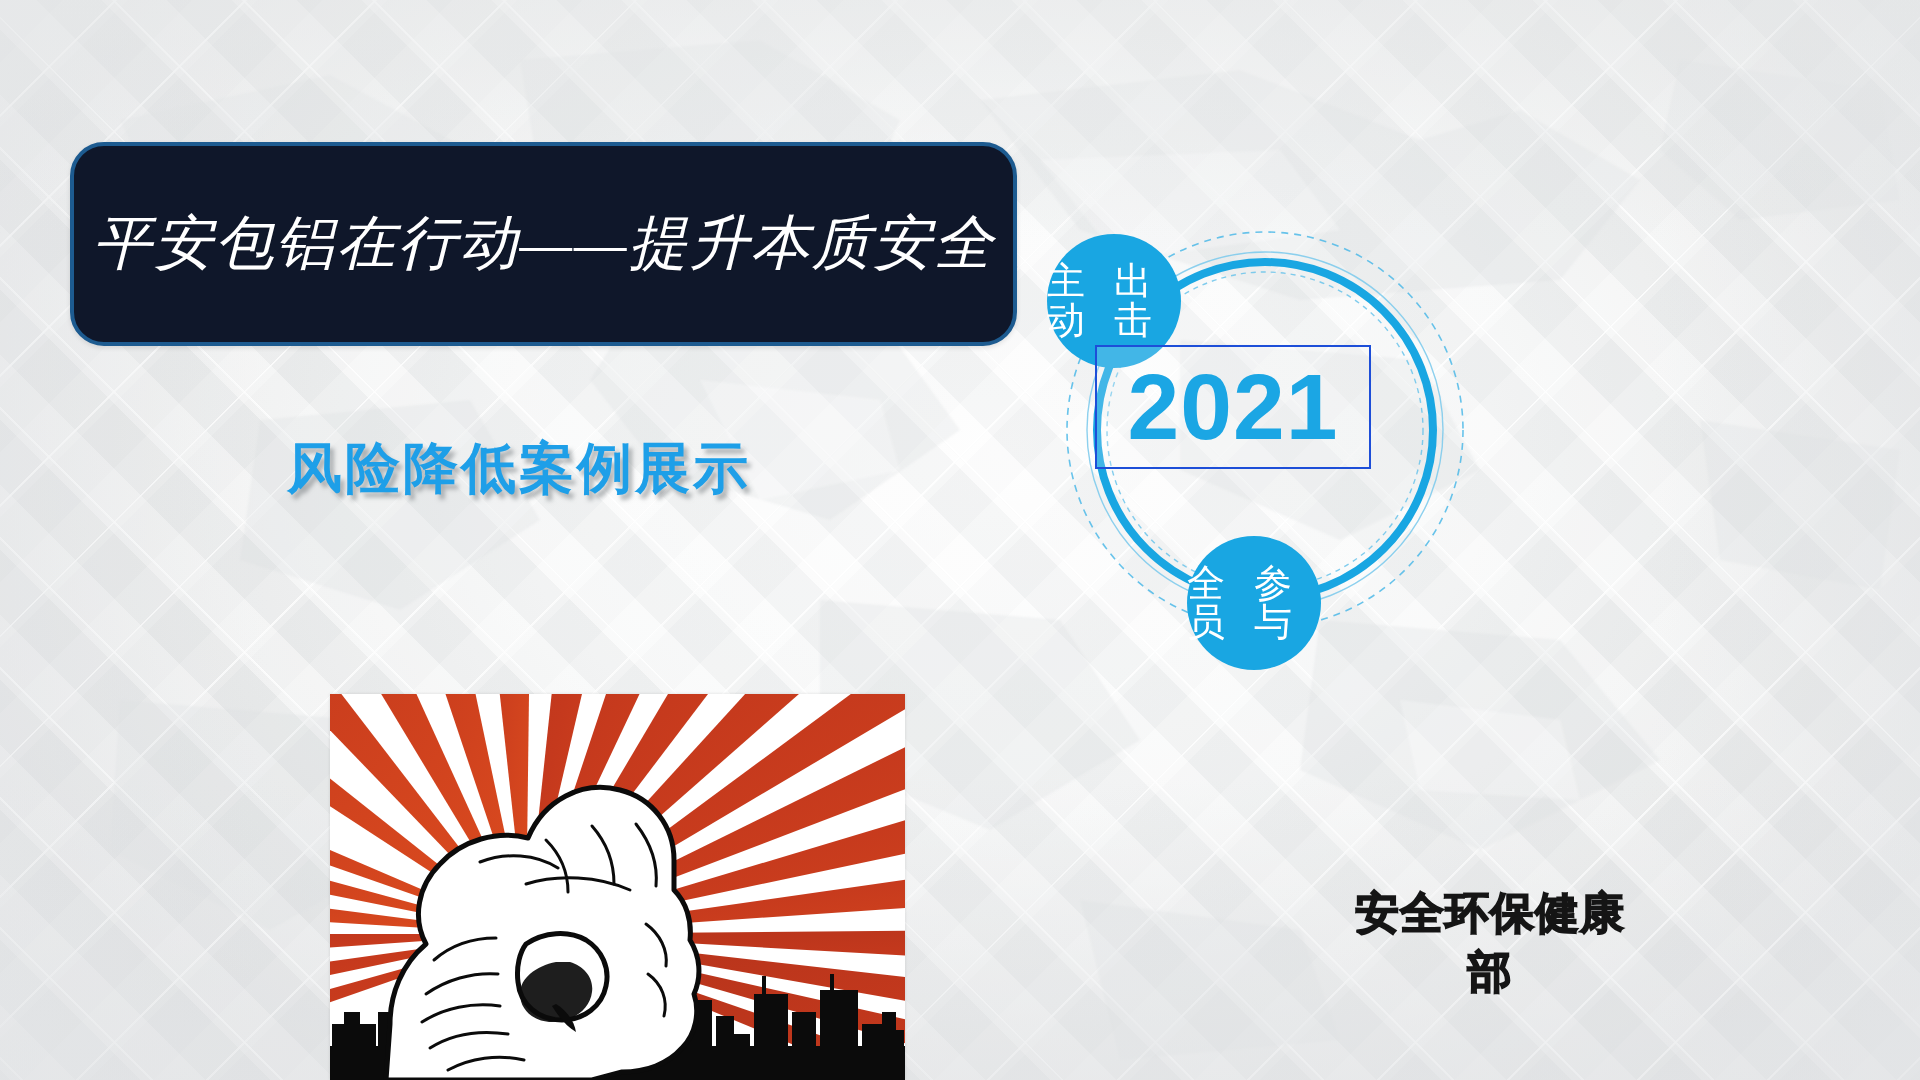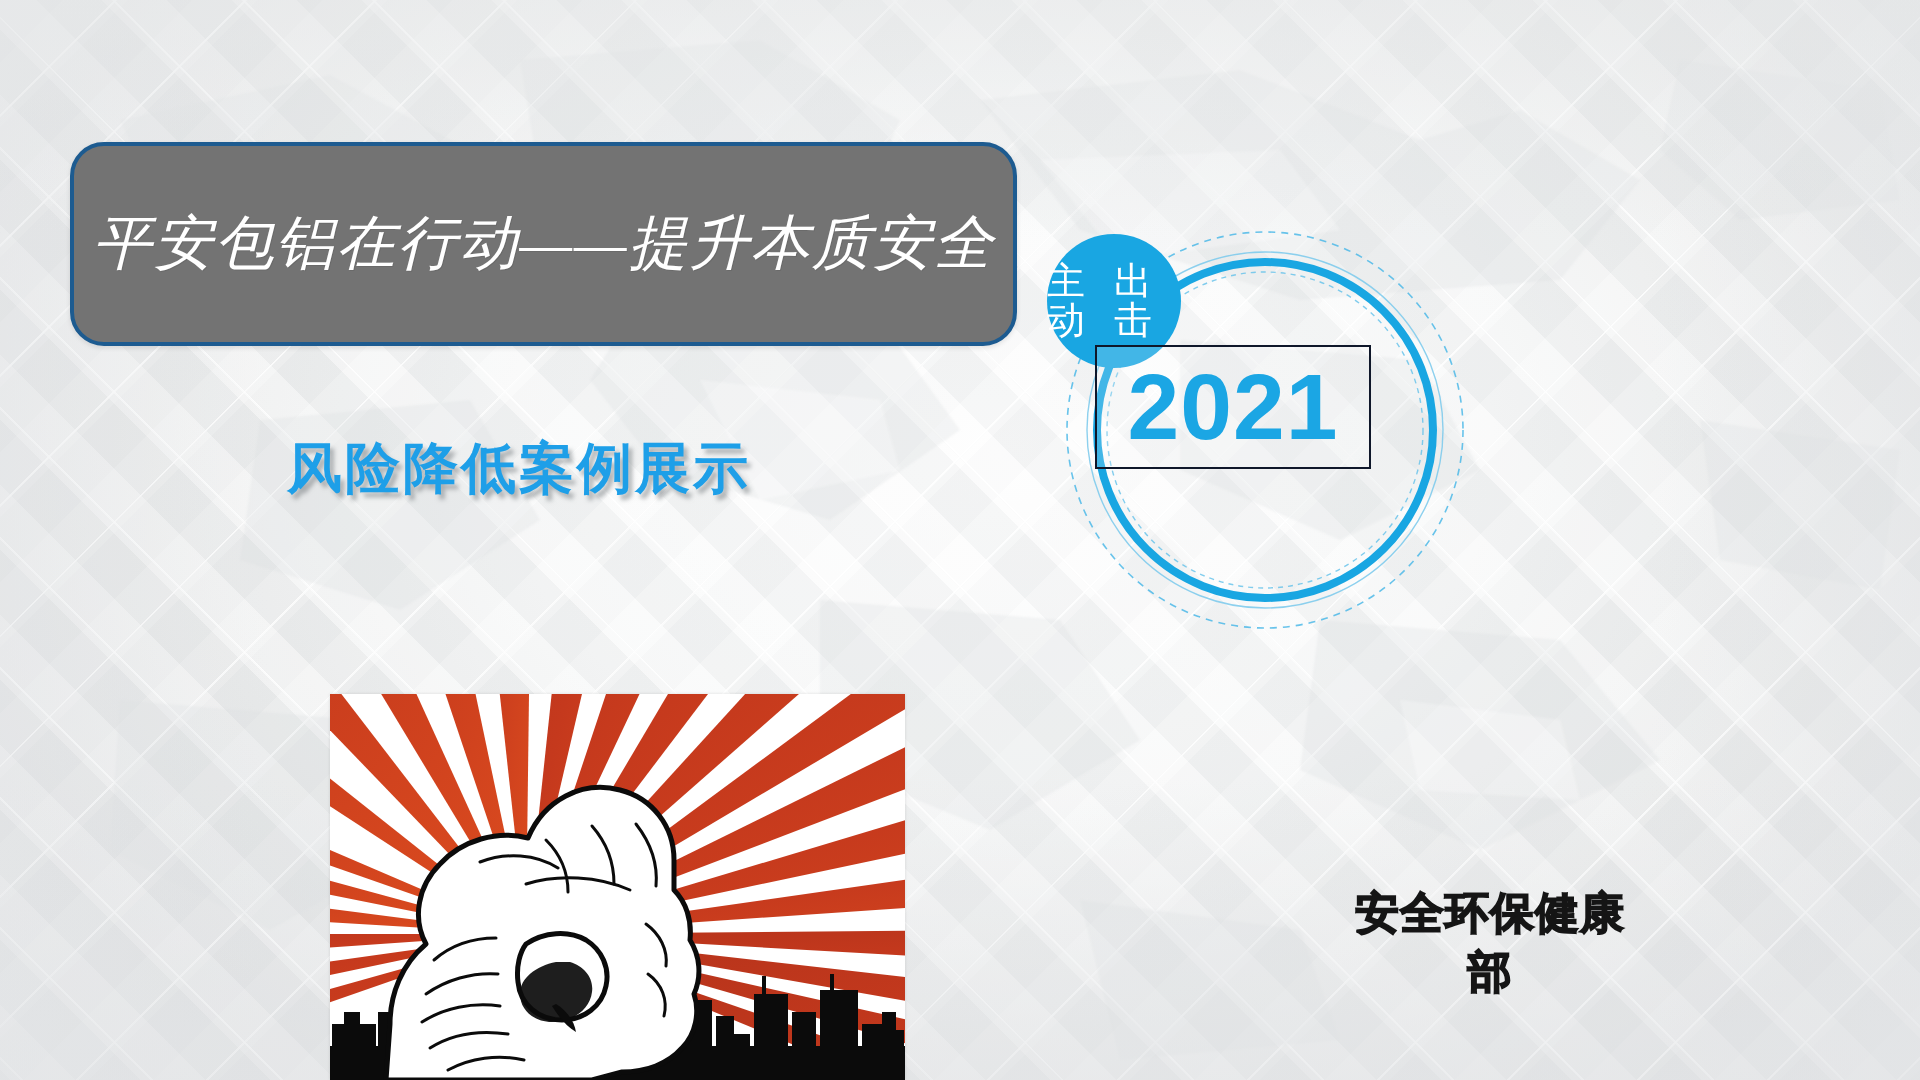--- a/index.html
+++ b/index.html
@@ -71,21 +71,21 @@
       linear-gradient(90deg, rgba(228,230,232,0.5) 0%, rgba(255,255,255,0) 14%, rgba(255,255,255,0) 86%, rgba(228,230,232,0.5) 100%);
   }
 
   
   .title-box {
     position: absolute;
     left: 70px;
     top: 142px;
     width: 947px;
     height: 204px;
-    background: #737373;
+    background: #0f172a;
     border: 4px solid #1d5b90;
     border-radius: 34px;
     box-sizing: border-box;
     display: flex;
     align-items: center;
     justify-content: center;
     box-shadow: 0 2px 5px rgba(0,0,0,0.10);
   }
   .title-text {
     color: #ffffff;
@@ -154,21 +154,21 @@
   .badge-tl { width: 134px; height: 134px; left: 12px;  top: 16px;  }
   .badge-tr { width: 134px; height: 134px; left: 293px; top: 16px;  }
   .badge-b  { width: 134px; height: 134px; left: 152px; top: 318px; }
 
   .year-box {
     position: absolute;
     left: 60px;
     top: 127px;
     width: 276px;
     height: 124px;
-    border: 2px solid #0f172a;
+    border: 2px solid #1d4ed8;
     box-sizing: border-box;
     display: flex;
     align-items: center;
     justify-content: center;
     background: rgba(255,255,255,0.18);
   }
   .year-text {
     color: #1ba6e4;
     font-size: 93px;
     font-weight: 700;
@@ -356,20 +356,24 @@
 
       <circle cx="230" cy="212" r="168" fill="none" stroke="#19a6e2" stroke-width="8"></circle>
     </svg>
 
     <div class="badge badge-tl">
       <span>主动</span>
       <span>出击</span>
     </div>
 
 
+    <div class="badge badge-b">
+      <span>全员</span>
+      <span>参与</span>
+    </div>
 
     <div class="year-box">
       <div class="year-text">2021</div>
     </div>
   </div>
 
   <div class="dept">安全环保健康部</div>
 
 </div>
 

